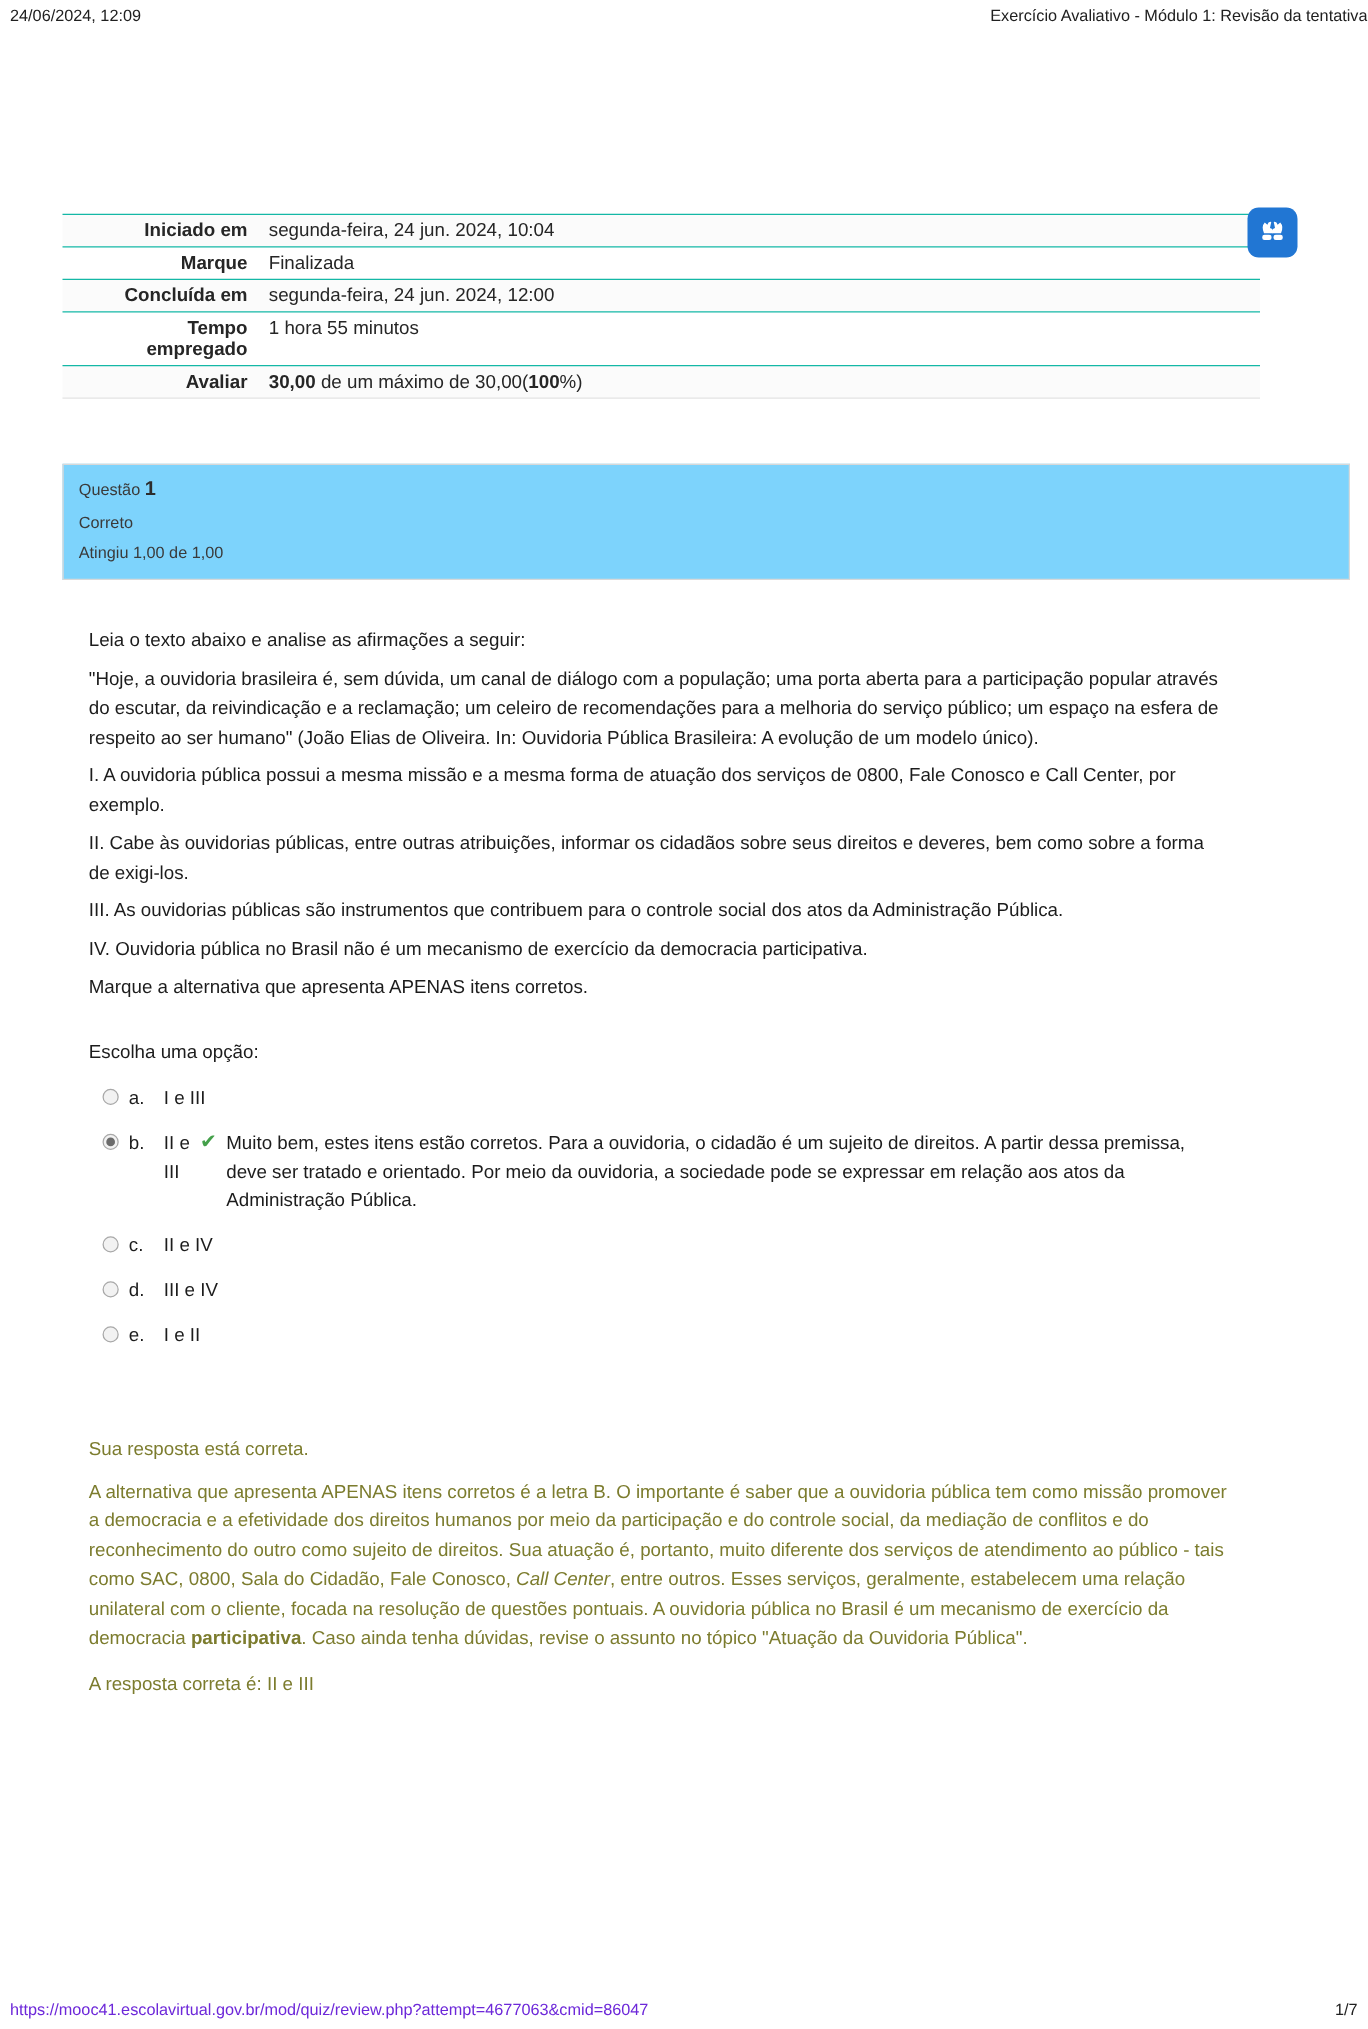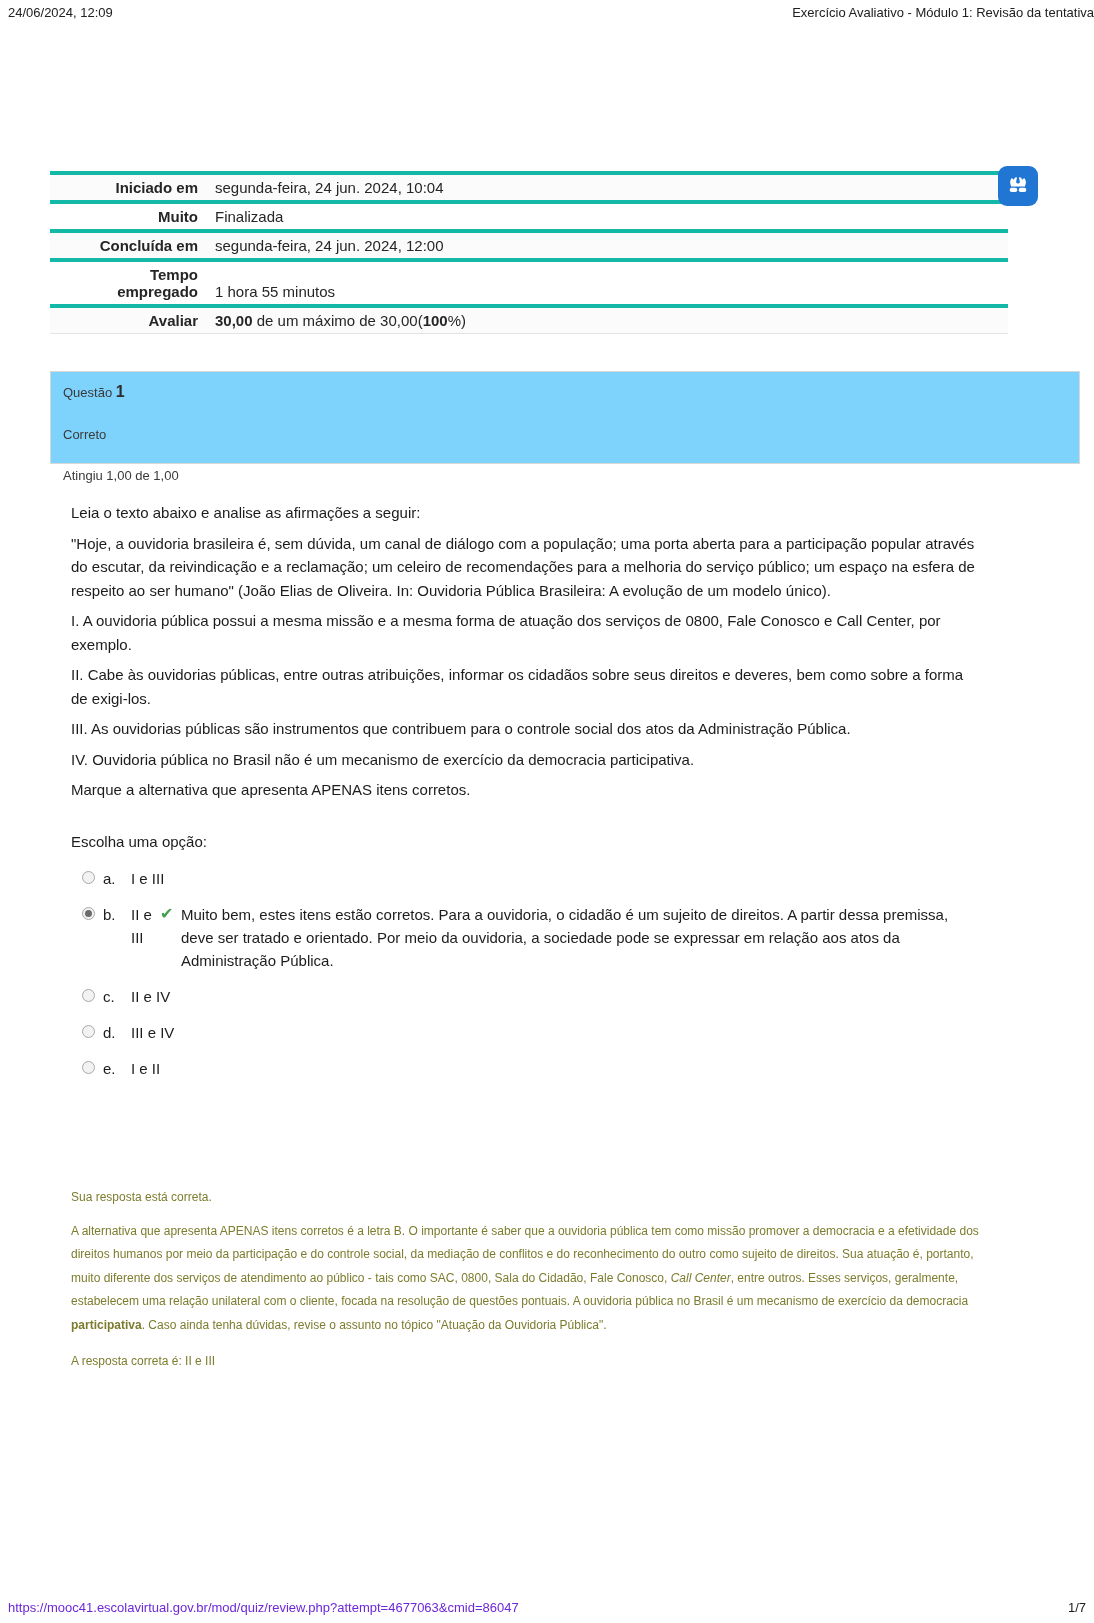--- a/index.html
+++ b/index.html
@@ -12,41 +12,41 @@
   .page { position:relative; width:1094px; height:1623px; overflow:hidden; background:#fff; }
 
   
   .hdr-left  { position:absolute; top:5px; left:8px;  font-size:13px; color:#202020; }
   .hdr-center{ position:absolute; top:5px; left:0; width:100%; text-align:right; font-size:13px; color:#202020; }
   .ftr-left  { position:absolute; bottom:8px; left:8px;  font-size:13px; color:#6d28d9; }
   .ftr-right { position:absolute; bottom:8px; right:8px; font-size:13px; color:#202020; }
 
   
   .summary { position:absolute; top:171px; left:50px; width:958px; font-size:15px; }
-  .srow { display:flex; border-top:4px solid #14b8a6; padding:4px 0;align-items:flex-end; }
+  .srow { display:flex; border-top:1px solid #14b8a6; padding:4px 0; }
   .srow:last-child { border-bottom:1px solid #e4e4e4; }
   .srow:nth-child(odd) { background:#fbfbfb; }
   .slabel { width:148px; padding-left:22px; text-align:right; font-weight:bold; flex:none; color:#262626; }
   .svalue { margin-left:17px; flex:1; color:#262626; }
 
   
   .libras {
     position:absolute; top:166px; left:998px; width:40px; height:40px;
     background:#2176d3; border-radius:9px;
     display:flex; align-items:center; justify-content:center; cursor:pointer;
   }
 
   
   .qinfo {
     position:absolute; top:371px; left:50px; width:1030px; height:93px;
     border:1px solid #d8d8d8; background:#7dd3fc; padding:11px 12px;
     font-size:13px; color:#3a3a3a;
   }
   .qinfo .qnum { font-size:16px; font-weight:bold; color:#2c2c2c; }
-  .qinfo .qline { margin-top:26px; }
+  .qinfo .qline { margin-top:9px; }
 
   
   .qtext { position:absolute; top:501px; left:71px; width:912px; font-size:15px; line-height:23.5px; color:#1c1c1c; }
   .qtext p { margin-bottom:7px; }
 
   
   .opts { position:absolute; top:830px; left:71px; width:912px; font-size:15px; line-height:23px; color:#1c1c1c; }
   .opts .prompt { margin-bottom:14px; }
   .opt { display:flex; align-items:flex-start; margin-bottom:13px; padding-left:11px; }
   .radio {
@@ -56,42 +56,42 @@
   .radio.sel::after {
     content:""; display:block; width:7px; height:7px; margin:2px; border-radius:50%; background:#6b6b6b;
   }
   .letter { width:19px; margin-left:8px; flex:none; }
   .ans { margin-left:9px; }
   .ans-narrow { margin-left:9px; width:26px; flex:none; position:relative; }
   .check { position:absolute; left:29px; top:-1px; color:#44a04a; font-weight:bold; font-size:16px; }
   .optfb { margin-left:24px; flex:1; }
 
   
-  .result { position:absolute; top:1180px; left:71px; width:912px; font-size:12px; line-height:23.5px; color:#7c7c2e; }
+  .result { position:absolute; top:1142px; left:71px; width:912px; font-size:15px; line-height:23.5px; color:#7c7c2e; }
   .result .line1 { padding-top:6px; }
   .result .fbpara { margin-top:10px; }
   .result .fbpara i { font-style:italic; }
   .result .fbpara b { font-weight:bold; }
   .result .correct-line { margin-top:13px; }
 </style>
 </head>
 <body>
 
 <div class="page">
 
   <div class="hdr-left">24/06/2024, 12:09</div>
   <div class="hdr-center">Exercício Avaliativo - Módulo 1: Revisão da tentativa</div>
 
   <div class="summary">
     <div class="srow">
       <div class="slabel">Iniciado em</div>
       <div class="svalue">segunda-feira, 24 jun. 2024, 10:04</div>
     </div>
     <div class="srow">
-      <div class="slabel">Muito</div>
+      <div class="slabel">Marque</div>
       <div class="svalue">Finalizada</div>
     </div>
     <div class="srow">
       <div class="slabel">Concluída em</div>
       <div class="svalue">segunda-feira, 24 jun. 2024, 12:00</div>
     </div>
     <div class="srow">
       <div class="slabel">Tempo empregado</div>
       <div class="svalue">1 hora 55 minutos</div>
     </div>

